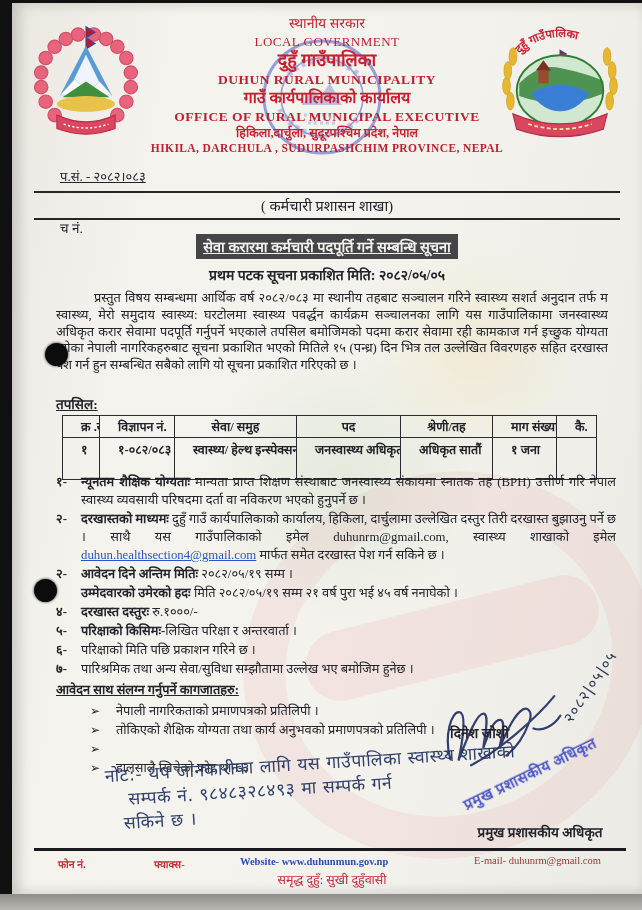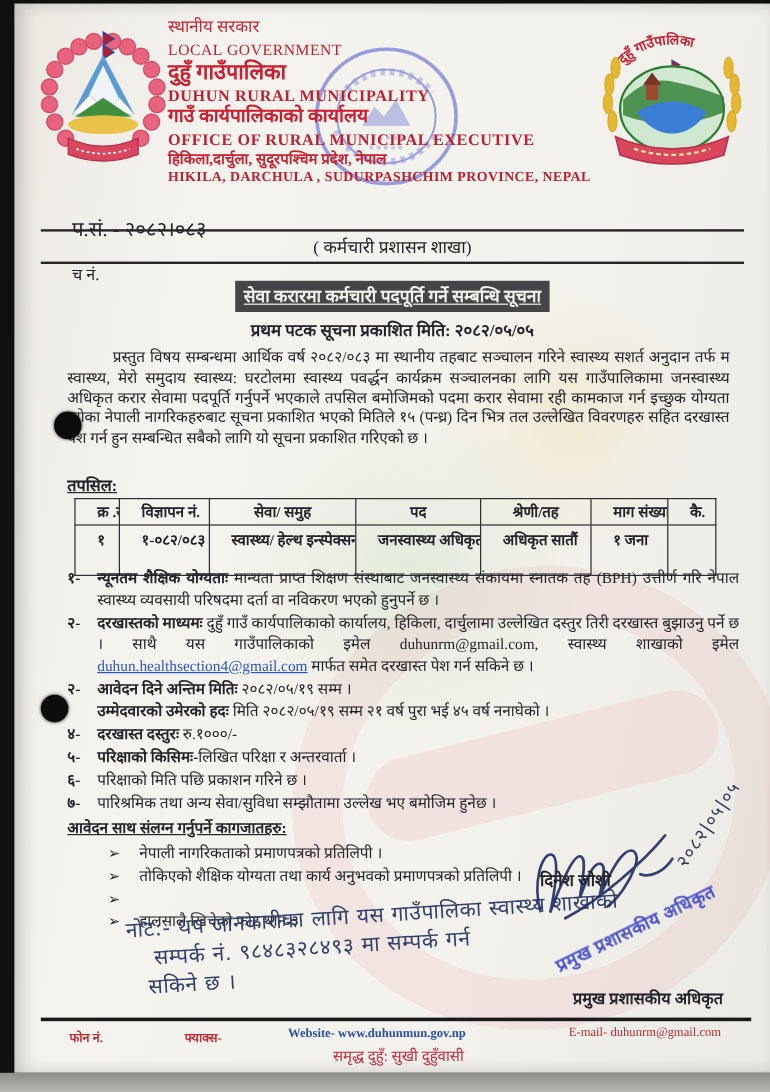--- a/index.html
+++ b/index.html
@@ -12,34 +12,34 @@
          background:linear-gradient(#8f8d89,#b8b6b1);}
   .wm{position:absolute;pointer-events:none;}
   .wm-ring{width:330px;height:300px;left:230px;top:470px;border-radius:50%;
            border:42px solid rgba(227,120,132,.10);transform:rotate(-18deg);}
   .wm-green{width:320px;height:300px;left:170px;top:330px;border-radius:50%;
            background:radial-gradient(circle,rgba(120,185,110,.14),rgba(120,185,110,0) 65%);}
   .wm-yellow{width:260px;height:220px;left:330px;top:240px;border-radius:50%;
            background:radial-gradient(circle,rgba(226,200,90,.16),rgba(226,200,90,0) 65%);}
   .wm-pinkbar{width:300px;height:70px;left:290px;top:600px;border-radius:40px;
            background:rgba(233,130,140,.13);transform:rotate(-14deg);}
-  .hdr{position:absolute;left:128px;top:12px;width:400px;line-height:1.18;}
+  .hdr{position:absolute;left:115px;top:12px;width:400px;text-align:center;line-height:1.18;}
   .hdr .np1{font-size:14px;color:#c92433;}
   .hdr .en1{font-size:13px;font-weight:normal;color:#c02030;letter-spacing:.5px;}
   .hdr .np2{font-size:18px;font-weight:bold;color:#cb1f30;}
   .hdr .en2{font-size:13.5px;font-weight:bold;color:#c02030;letter-spacing:.5px;}
   .hdr .np3{font-size:16px;font-weight:bold;color:#cb1f30;}
   .hdr .en3{font-size:13.5px;font-weight:bold;color:#bf1e2e;letter-spacing:.5px;}
   .hdr .np4{font-size:12.5px;font-weight:bold;color:#c92433;}
   .hdr .en4{font-size:11.5px;font-weight:bold;color:#bf1e2e;letter-spacing:.4px;}
   .hdr > div{margin:1px 0;}
   .emblem{position:absolute;left:18px;top:22px;}
   .rlogo{position:absolute;left:478px;top:14px;}
   .stamp{position:absolute;left:242px;top:28px;filter:blur(.4px);}
-  .pn{position:absolute;left:48px;top:176px;font-size:17px;}
+  .pn{position:absolute;left:48px;top:164px;font-size:13px;text-decoration:underline;}
   .rule{position:absolute;left:22px;width:586px;border-top:2px solid #26262a;}
   .r1{top:188px;} .r2{top:215px;} 
   .chal{position:absolute;left:48px;top:192px;font-size:13.5px;margin-top:24px;}
   .section{position:absolute;left:0;top:192px;width:630px;text-align:center;font-size:14.5px;}
   .titleband{position:absolute;left:0;top:231px;width:630px;text-align:center;}
   .titleband span{display:inline-block;background:#454548;color:#f2f1ed;font-weight:bold;
      font-size:14.5px;padding:2px 7px 3px;text-decoration:underline;}
   .pubdate{position:absolute;left:0;top:262px;width:630px;text-align:center;
      font-weight:bold;font-size:14px;}
   .para{position:absolute;left:44px;top:287px;width:552px;font-size:12.8px;line-height:16.8px;

